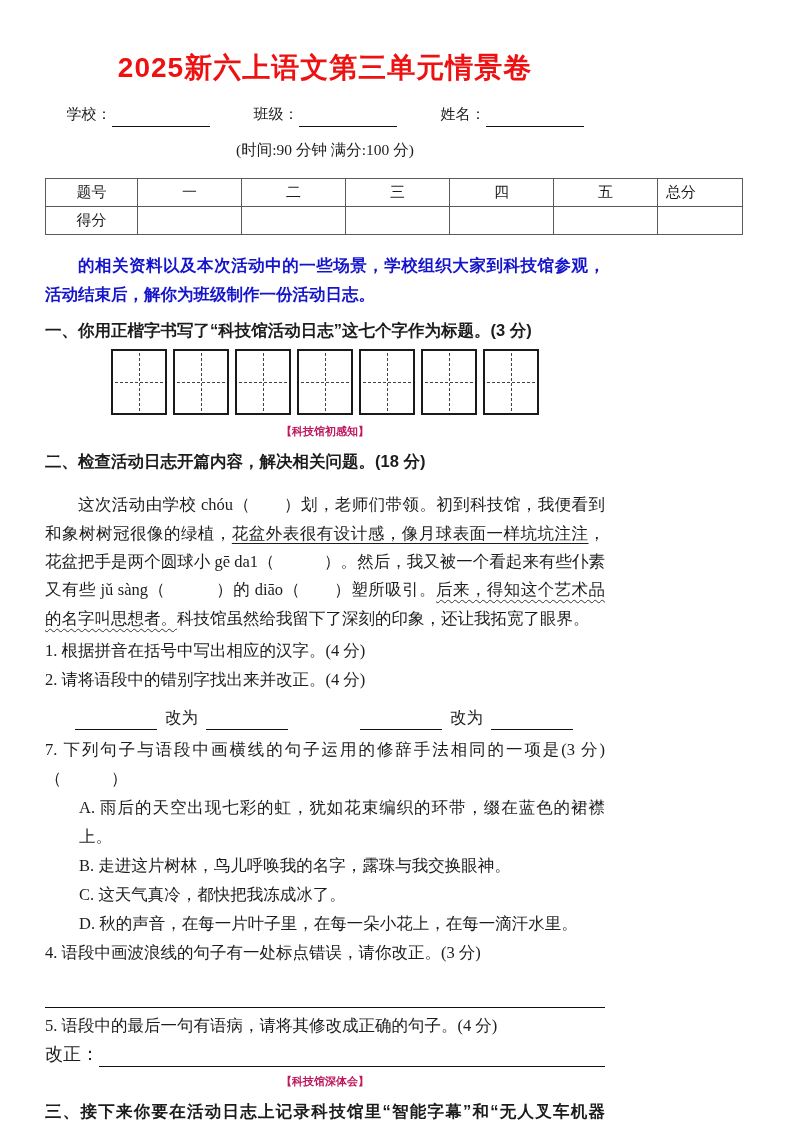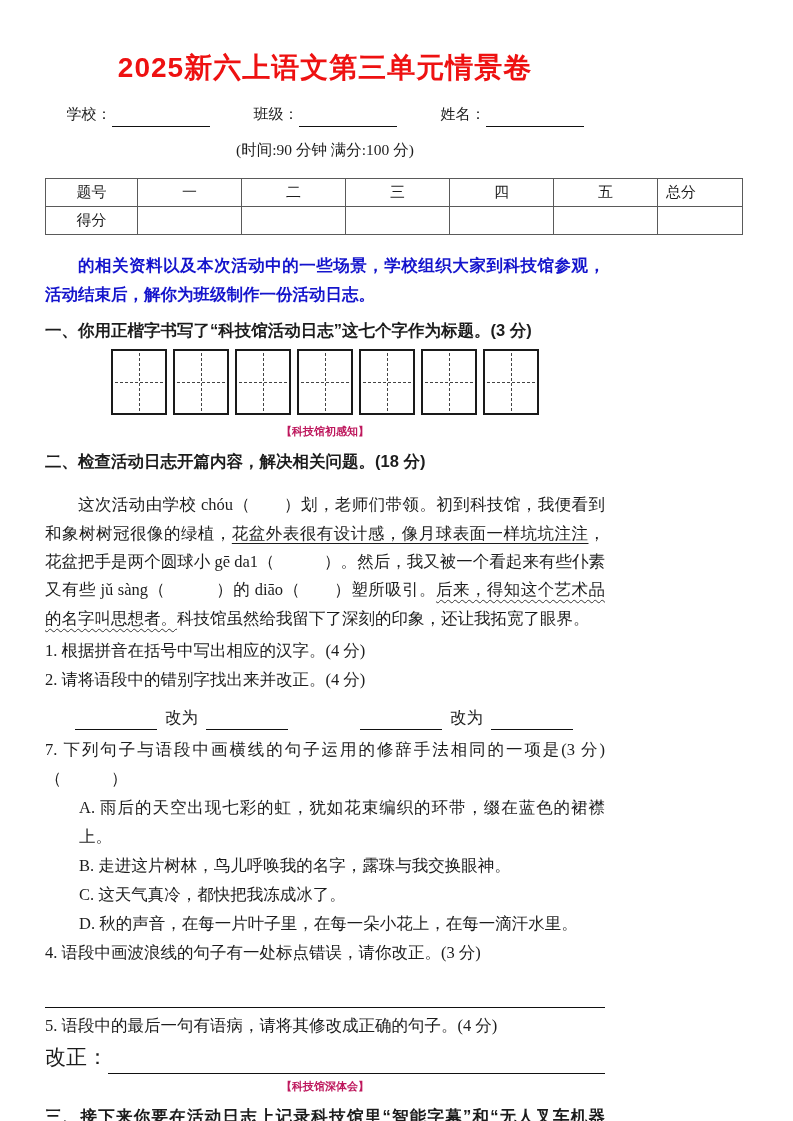--- a/index.html
+++ b/index.html
@@ -50,21 +50,21 @@
   .passage{text-indent:2em;text-align:justify;font-size:16.5px;line-height:1.72;margin-bottom:4px;}
   .u-solid{text-decoration:underline;text-underline-offset:4px;}
   .u-wavy{text-decoration:underline wavy #333 1px;text-underline-offset:4px;}
 
   .q{font-size:16.5px;line-height:1.75;text-align:justify;}
   .opts .q{padding-left:34px;}
   .blank-row{display:flex;align-items:flex-end;padding-left:30px;gap:8px;margin:10px 0 6px 0;font-size:16.5px;}
   .blank.w80{width:82px;}
   .gap60{width:56px;}
   .answer-line{border-bottom:1.6px solid #111;height:26px;margin:14px 0 4px 0;}
-  .fix-row{display:flex;align-items:flex-end;font-size:21px;margin-bottom:2px;}
+  .fix-row{display:flex;align-items:center;font-size:18px;margin-bottom:2px;}
   .fix-row .fill{flex:1;border-bottom:1.6px solid #111;height:1.2em;}
 </style>
 </head>
 <body>
 
 <div class="page">
 
   <h1 class="title">2025新六上语文第三单元情景卷</h1>
 
   <div class="info-line">

